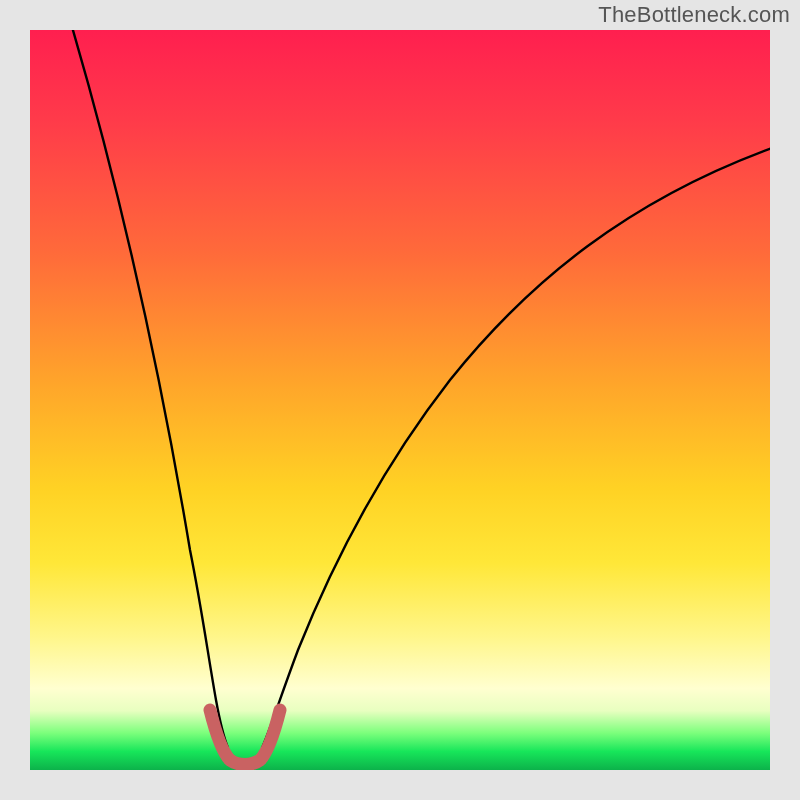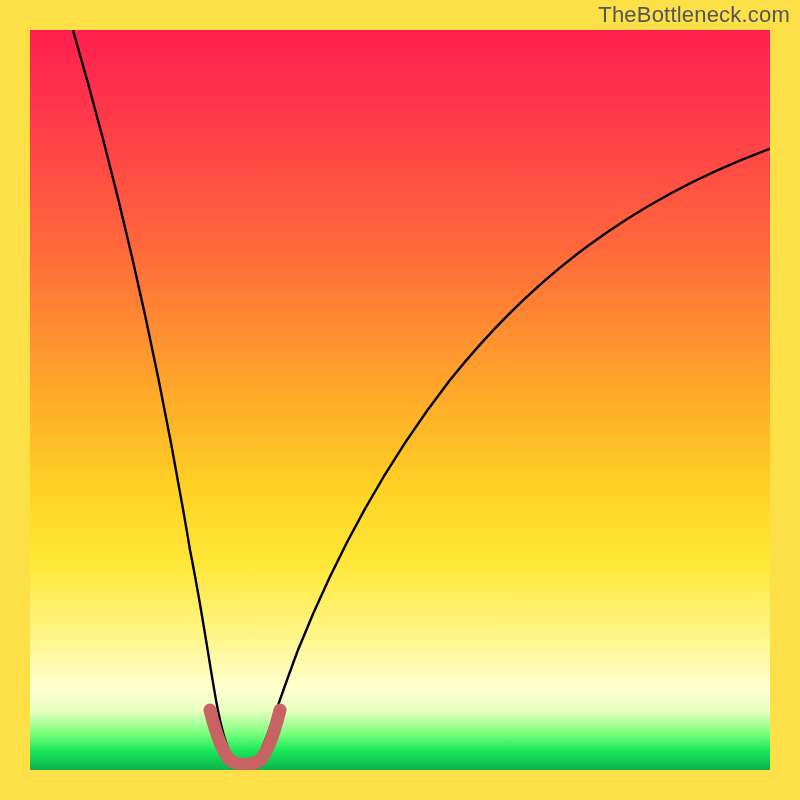--- a/index.html
+++ b/index.html
@@ -7,21 +7,21 @@
     padding: 0;
     width: 800px;
     height: 800px;
     background: #000;
     overflow: hidden;
     font-family: Arial, Helvetica, sans-serif;
   }
   .frame {
     position: absolute;
     inset: 0;
-    background: #fde047;
+    background: #e5e5e5;
   }
   .plot-area {
     position: absolute;
     left: 30px;
     top: 30px;
     width: 740px;
     height: 740px;
     overflow: hidden;
   }
   .gradient {

